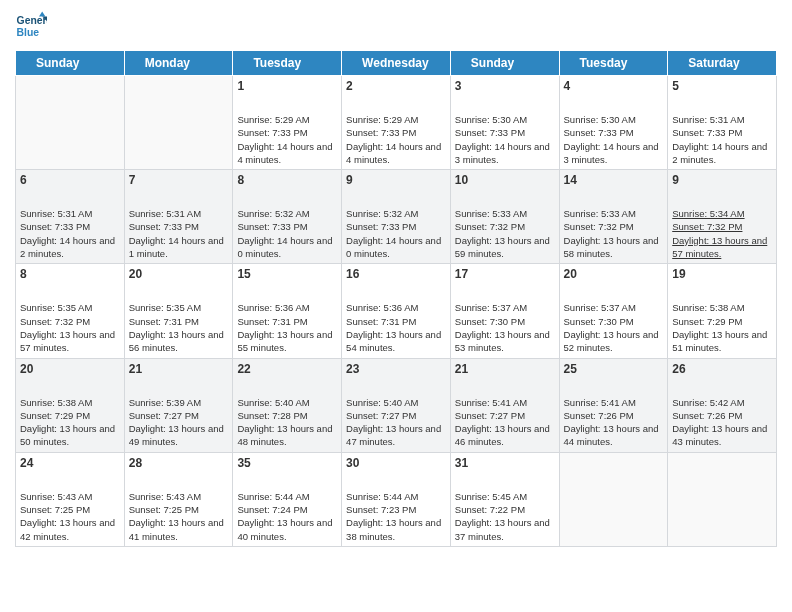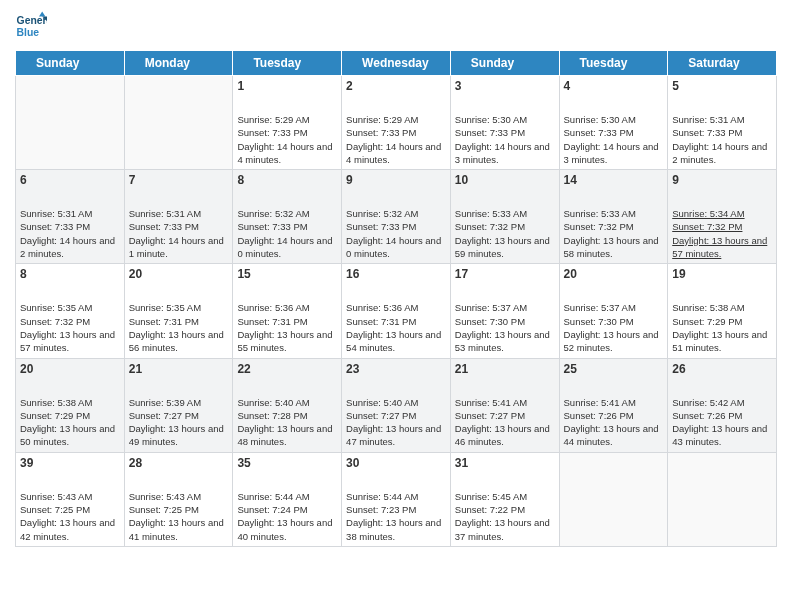--- a/index.html
+++ b/index.html
@@ -278,21 +278,21 @@
           </td>
           <td>
             <div class="day-num">26</div>
             <div class="day-info" style="white-space: pre-line;">Sunrise: 5:42 AM
 Sunset: 7:26 PM
 Daylight: 13 hours and 43 minutes.</div>
           </td>
         </tr>
         <tr>
           <td>
-            <div class="day-num">39</div>
+            <div class="day-num">24</div>
             <div class="day-info" style="white-space: pre-line;">Sunrise: 5:43 AM
 Sunset: 7:25 PM
 Daylight: 13 hours and 42 minutes.</div>
           </td>
           <td>
             <div class="day-num">28</div>
             <div class="day-info" style="white-space: pre-line;">Sunrise: 5:43 AM
 Sunset: 7:25 PM
 Daylight: 13 hours and 41 minutes.</div>
           </td>

